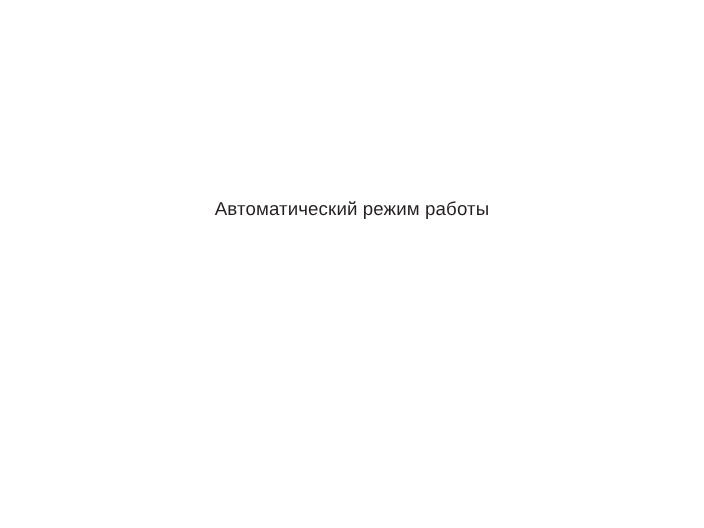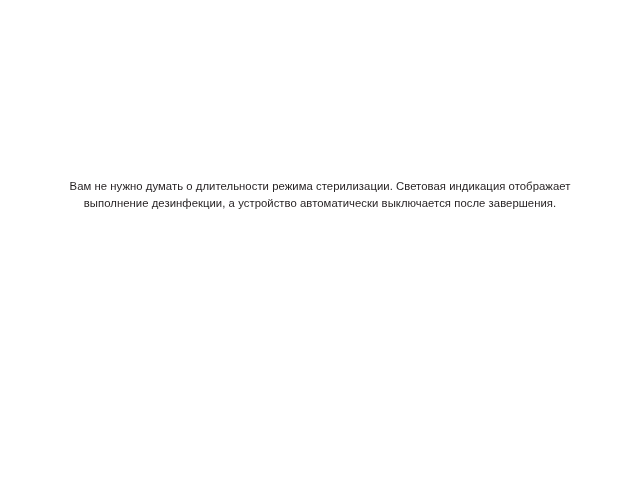--- a/index.html
+++ b/index.html
@@ -51,16 +51,16 @@
   }
   .p-first {
     padding: 0 4px;
   }
 </style>
 </head>
 <body>
 
 <div class="slide">
   <div class="content-block">
-    <p class="body-paragraph p-first">Вам не нужно думать о длительности режима стерилизации. Световая индикация отображает выполнение дезинфекции, а устройство автоматически выключается после завершения.</p>
+    <h1 class="slide-title">Автоматический режим работы</h1>
     <div class="paragraph-gap"></div>
   </div>
 </div>
 
 </body></html>

